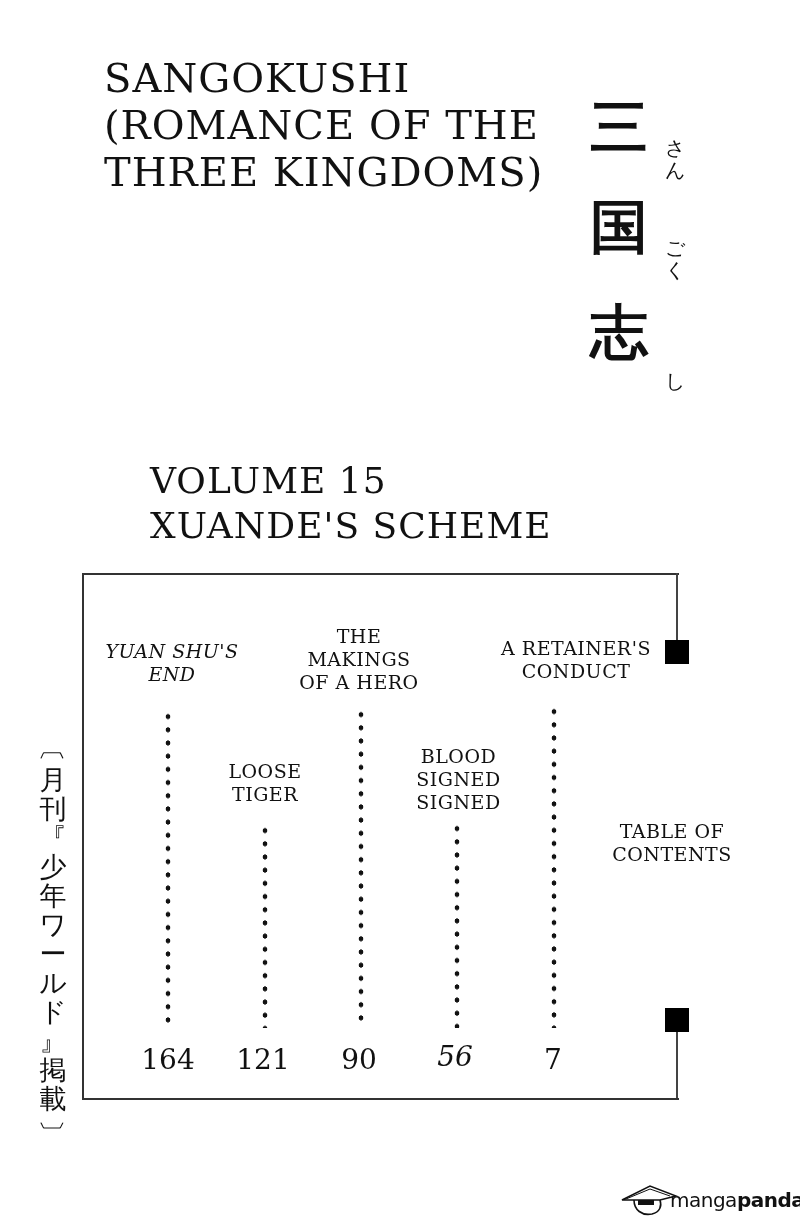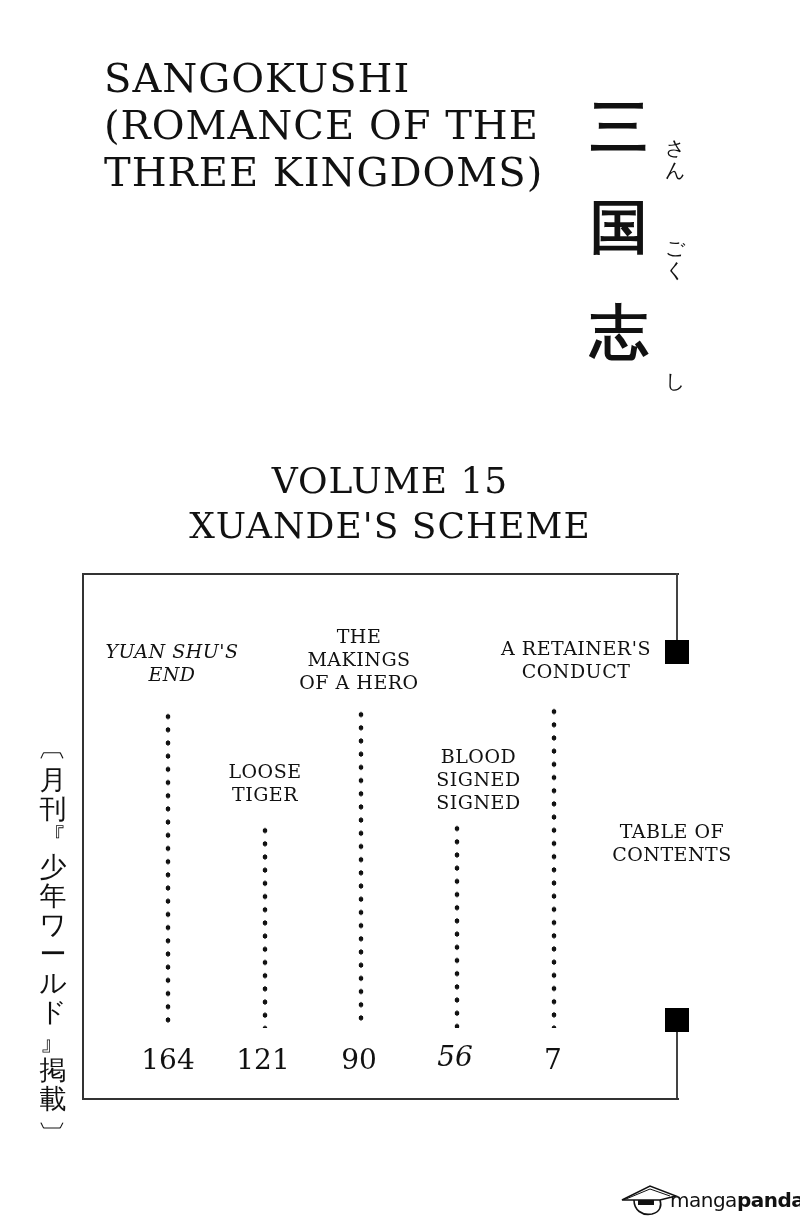--- a/index.html
+++ b/index.html
@@ -8,21 +8,21 @@
   .abs { position: absolute; }
   .title-block { left: 60px; top: 55px; width: 440px; text-align: left;
                  font-size: 40px; line-height: 47px; letter-spacing: 1px; font-variant: small-caps; margin-left: 44px; }
   .title-block div { white-space: nowrap; }
   .kanji-col { left: 590px; top: 95px; width: 110px; }
   .kanji-row { position: absolute; left: 0; width: 110px; height: 80px; }
   .kanji { position: absolute; left: 0; top: 0; font-size: 58px; font-weight: bold;
            font-family: "DejaVu Sans", sans-serif; line-height: 64px; }
   .furigana { position: absolute; left: 75px; top: 2px; width: 22px; font-size: 20px;
               line-height: 22px; font-family: "DejaVu Sans", sans-serif; text-align: left; margin-top: 40px; }
-  .volume-block { left: 150px; top: 458px; width: 480px; text-align: center;
+  .volume-block { left: 150px; top: 458px; width: 480px; 
                   font-size: 36px; line-height: 45px; letter-spacing: 1px; }
   .frame { left: 82px; top: 573px; width: 595px; height: 523px;
            border-left: 2px solid #333; border-top: 2px solid #333; border-bottom: 2px solid #333; }
   .frame-right-top { left: 676px; top: 573px; width: 2px; height: 70px; background: #444; }
   .frame-right-bot { left: 676px; top: 1030px; width: 2px; height: 68px; background: #444; }
   .marker { width: 24px; height: 24px; background: #000; }
   .chapter-label { text-align: center; font-size: 19px; line-height: 23px; letter-spacing: 0.5px; white-space: nowrap; }
   .dots { width: 6px; background-image: radial-gradient(circle, #111 2.3px, transparent 2.6px);
           background-size: 6px 13.2px; background-repeat: repeat-y; }
   .page-num { font-size: 28px; text-align: center; width: 70px; line-height: 30px; }
@@ -101,21 +101,21 @@
 <div class="abs page-num" style="left:228px; top:1045px;">121</div>
 
 <div class="abs chapter-label" style="left:284px; top:625px; width:150px;">
   <div>THE</div>
   <div>MAKINGS</div>
   <div>OF A HERO</div>
 </div>
 <div class="abs dots" style="left:358px; top:708px; height:320px;"></div>
 <div class="abs page-num" style="left:324px; top:1045px;">90</div>
 
-<div class="abs chapter-label" style="left:416px; top:745px; width:125px;">
+<div class="abs chapter-label" style="left:396px; top:745px; width:125px;">
   <div>BLOOD</div>
   <div>SIGNED</div>
   <div>SIGNED</div>
 </div>
 <div class="abs dots" style="left:454px; top:822px; height:206px;"></div>
 <div class="abs page-num" style="left:420px; top:1042px;font-style:italic;">56</div>
 
 <div class="abs chapter-label" style="left:491px; top:637px; width:170px;">
   <div>A RETAINER'S</div>
   <div>CONDUCT</div>

